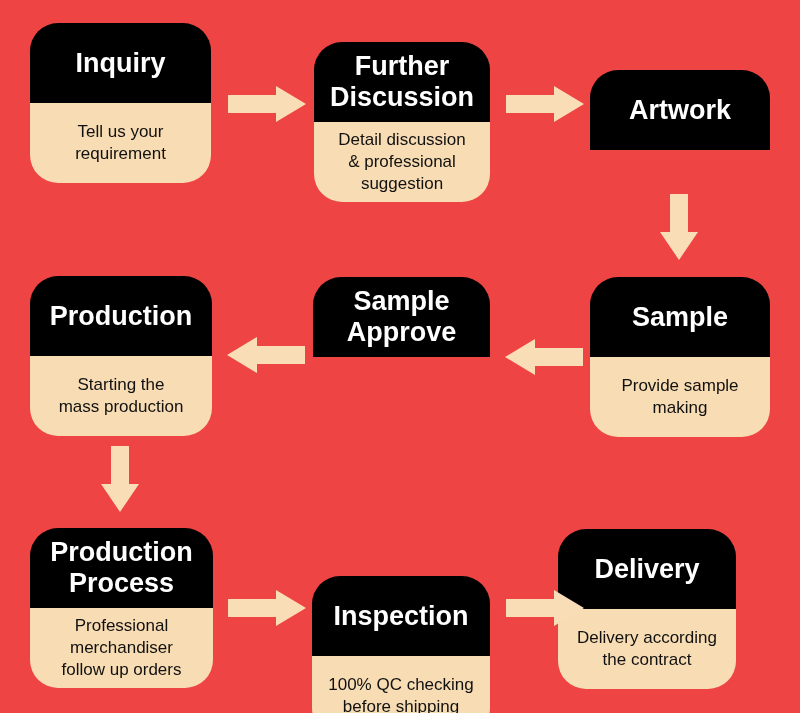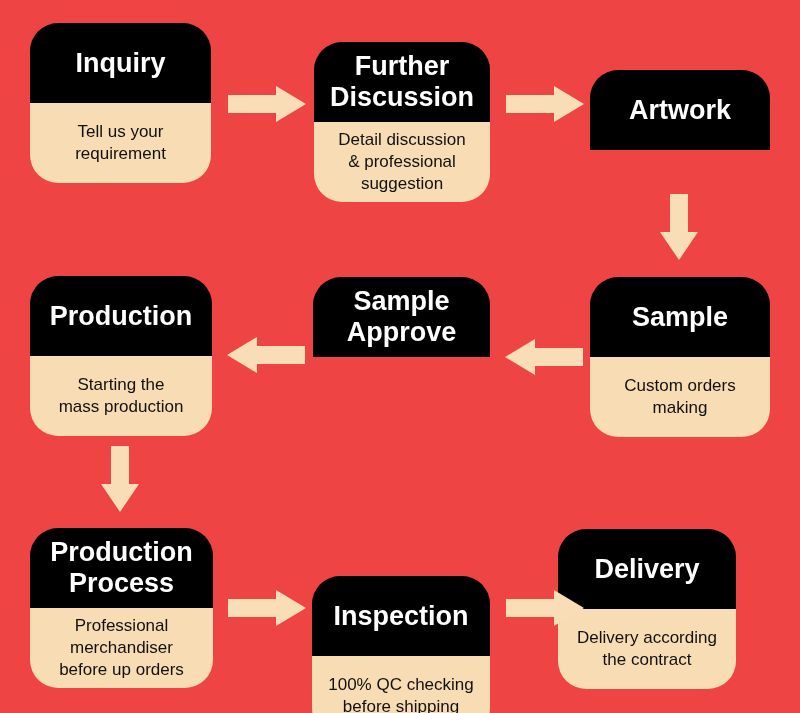--- a/index.html
+++ b/index.html
@@ -129,34 +129,34 @@
       <div class="card-title">Sample
 Approve</div>
     </div>
   </div>
 
   <div class="card c5">
     <div class="card-top">
       <div class="card-title">Sample</div>
     </div>
     <div class="card-bottom">
-      <div class="card-desc">Custom orders
+      <div class="card-desc">Provide sample
 making</div>
     </div>
   </div>
 
   <div class="card c6">
     <div class="card-top">
       <div class="card-title">Production
 Process</div>
     </div>
     <div class="card-bottom">
       <div class="card-desc">Professional
 merchandiser
-before up orders</div>
+follow up orders</div>
     </div>
   </div>
 
   <div class="card c7">
     <div class="card-top">
       <div class="card-title">Inspection</div>
     </div>
     <div class="card-bottom">
       <div class="card-desc">100% QC checking
 before shipping</div>

